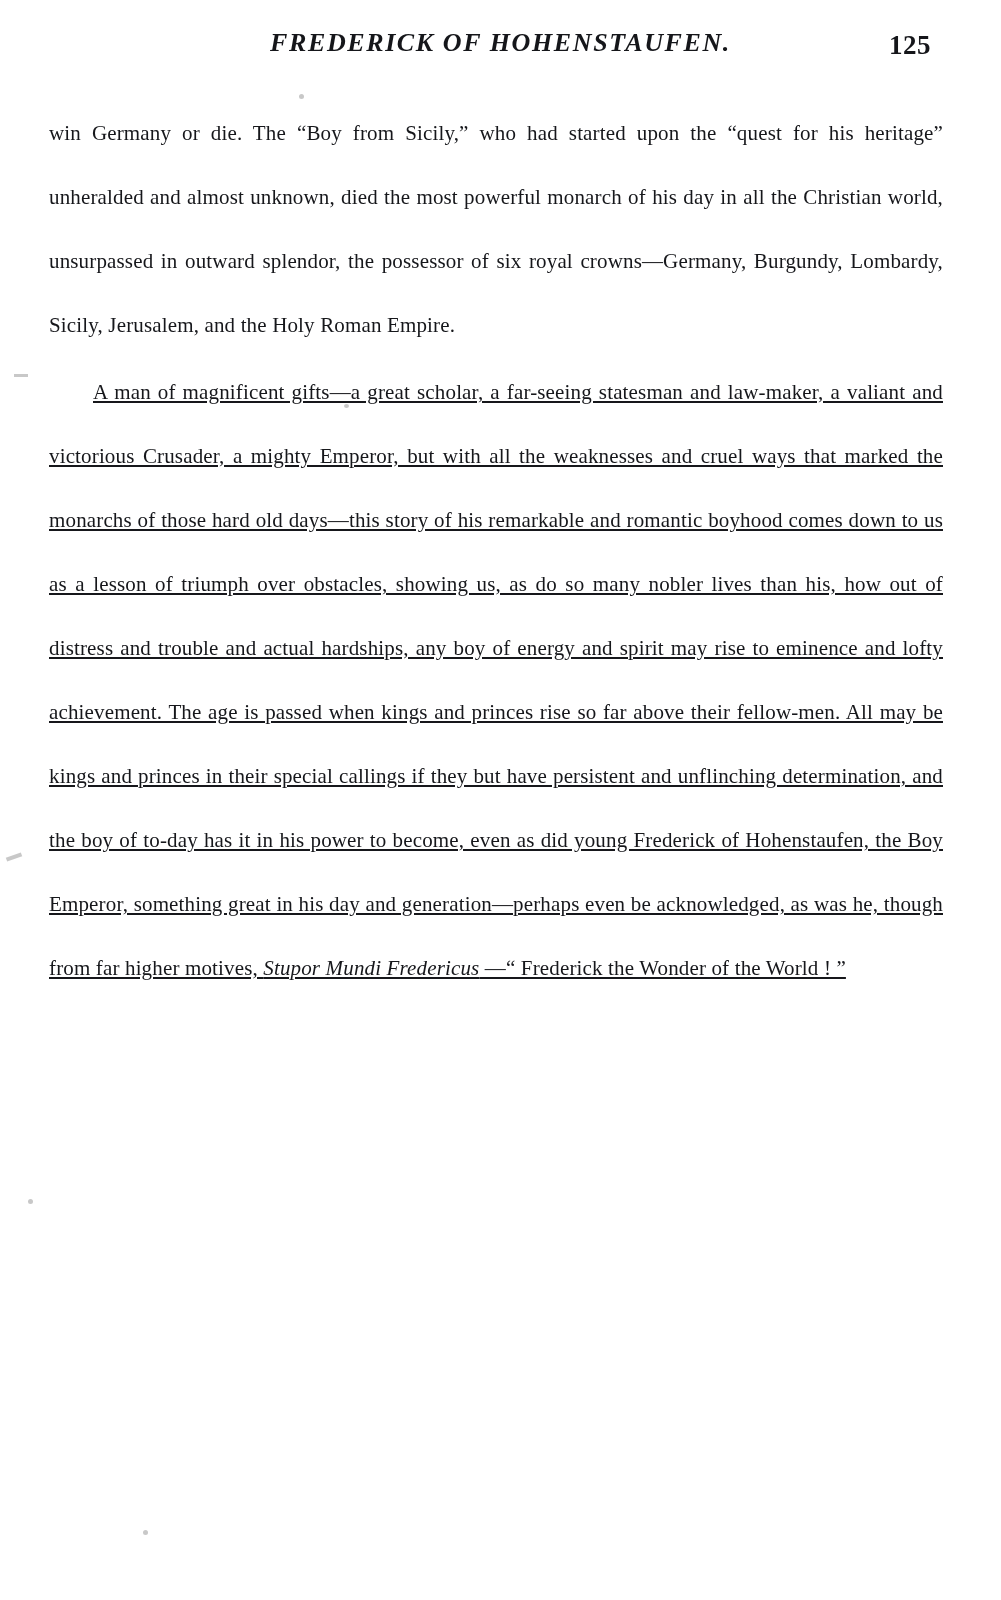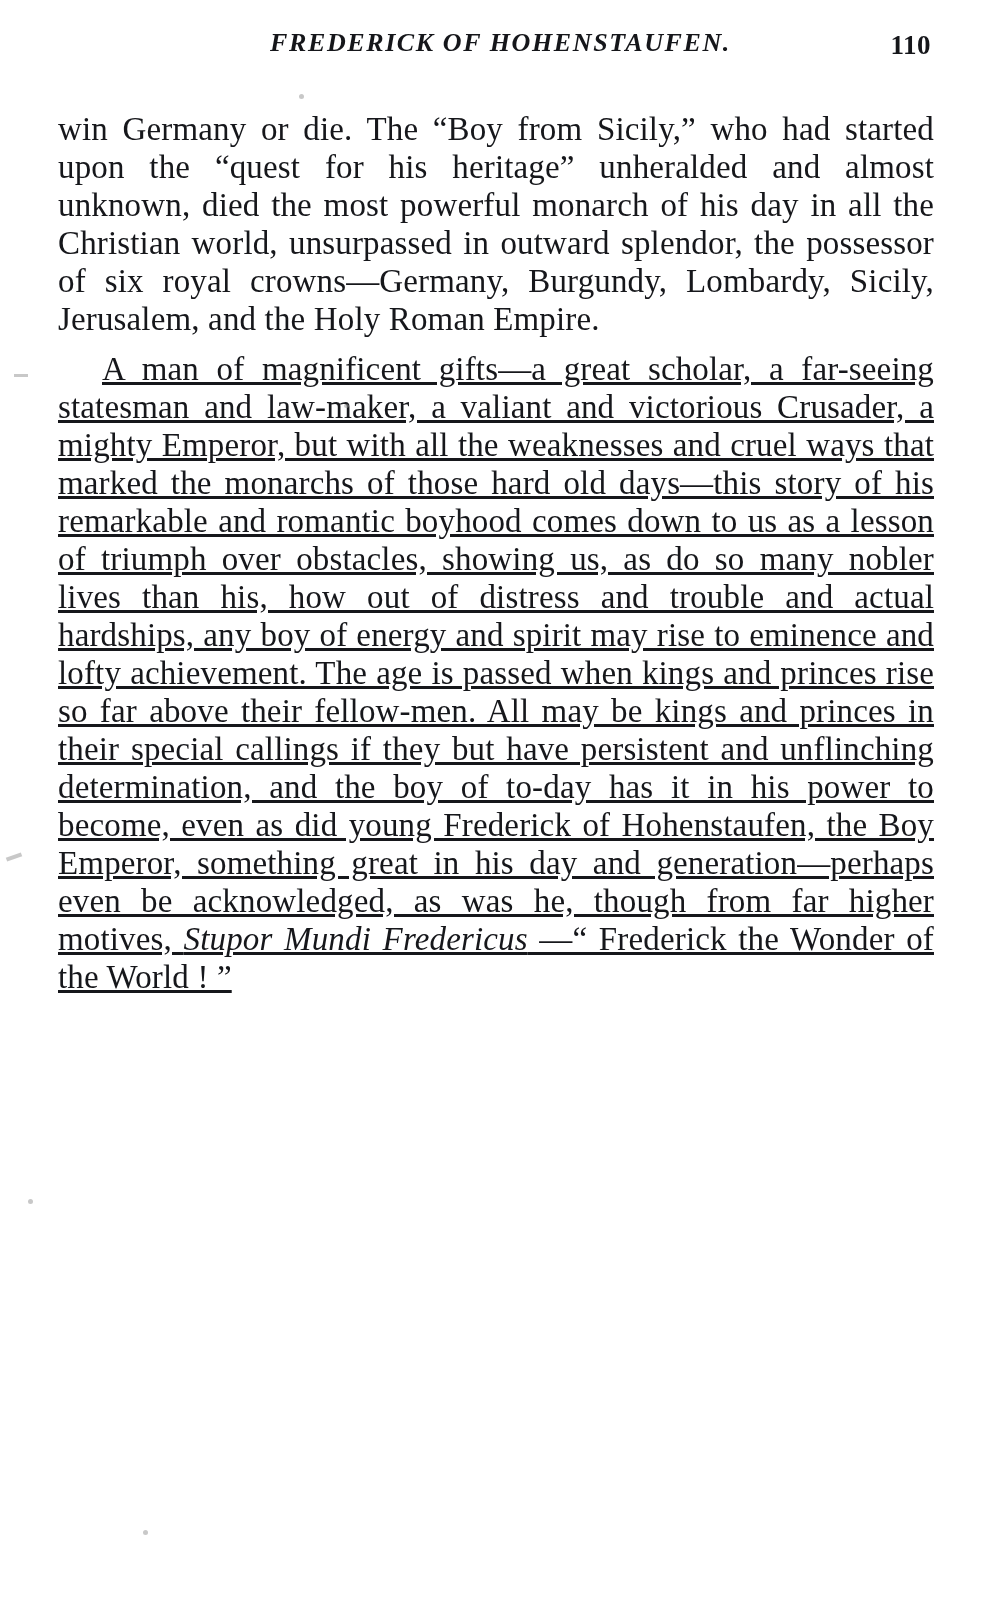--- a/index.html
+++ b/index.html
@@ -50,23 +50,23 @@
     letter-spacing: 0.5px;
     color: #15161a;
   }
   .body-text {
     position: absolute;
     top: 98px;
     left: 46px;
     width: 900px;
   }
   p {
-    margin: 12px;
-    font-size: 33px;
-    line-height: 38px;
+    margin: 3px;
+    font-size: 21px;
+    line-height: 64px;
     text-align: justify;
     text-justify: inter-word;
     color: #16171b;
     letter-spacing: 0.15px;
   }
   p.indent {
     text-indent: 44px;
   }
   p + p {
     margin-top: 0;
@@ -88,21 +88,21 @@
   .speck.s5 { left: 299px; top: 94px; width: 5px; height: 5px; border-radius: 50%; }
   .speck.s6 { left: 344px; top: 404px; width: 5px; height: 4px; border-radius: 50%; }
 </style>
 </head>
 <body>
 
 <div class="page">
 
   <div class="running-head">
     <div class="head-title">FREDERICK OF HOHENSTAUFEN.</div>
-    <div class="folio">110</div>
+    <div class="folio">125</div>
   </div>
 
   <div class="body-text">
     <p>win Germany or die.   The “Boy from Sicily,” who had started upon the “quest for his heritage” unheralded and almost unknown, died the most powerful monarch of his day in all the Christian world, unsurpassed in outward splendor, the possessor of six royal crowns—Germany, Burgundy, Lombardy, Sicily, Jerusalem, and the Holy Roman Empire.</p>
     <p class="indent"><span>A man of magnificent gifts—a great scholar, a far-seeing statesman and law-maker, a valiant and victorious Crusader, a mighty Emperor, but with all the weaknesses and cruel ways that marked the monarchs of those hard old days—this story of his remarkable and romantic boyhood comes down to us as a lesson of triumph over obstacles, showing us, as do so many nobler lives than his, how out of distress and trouble and actual hardships, any boy of energy and spirit may rise to eminence and lofty achievement.   The age is passed when kings and princes rise so far above their fellow-men.   All may be kings and princes in their special callings if they but have persistent and unflinching determination, and the boy of to-day has it in his power to become, even as did young Frederick of Hohenstaufen, the Boy Emperor, something great in his day and generation—perhaps even be acknowledged, as was he, though from far higher motives, </span><span class="italic">Stupor Mundi Fredericus</span><span> —“ Frederick the Wonder of the World ! ”</span></p>
   </div>
 
   <span class="speck s1"></span>
   <span class="speck s2"></span>
   <span class="speck s3"></span>

